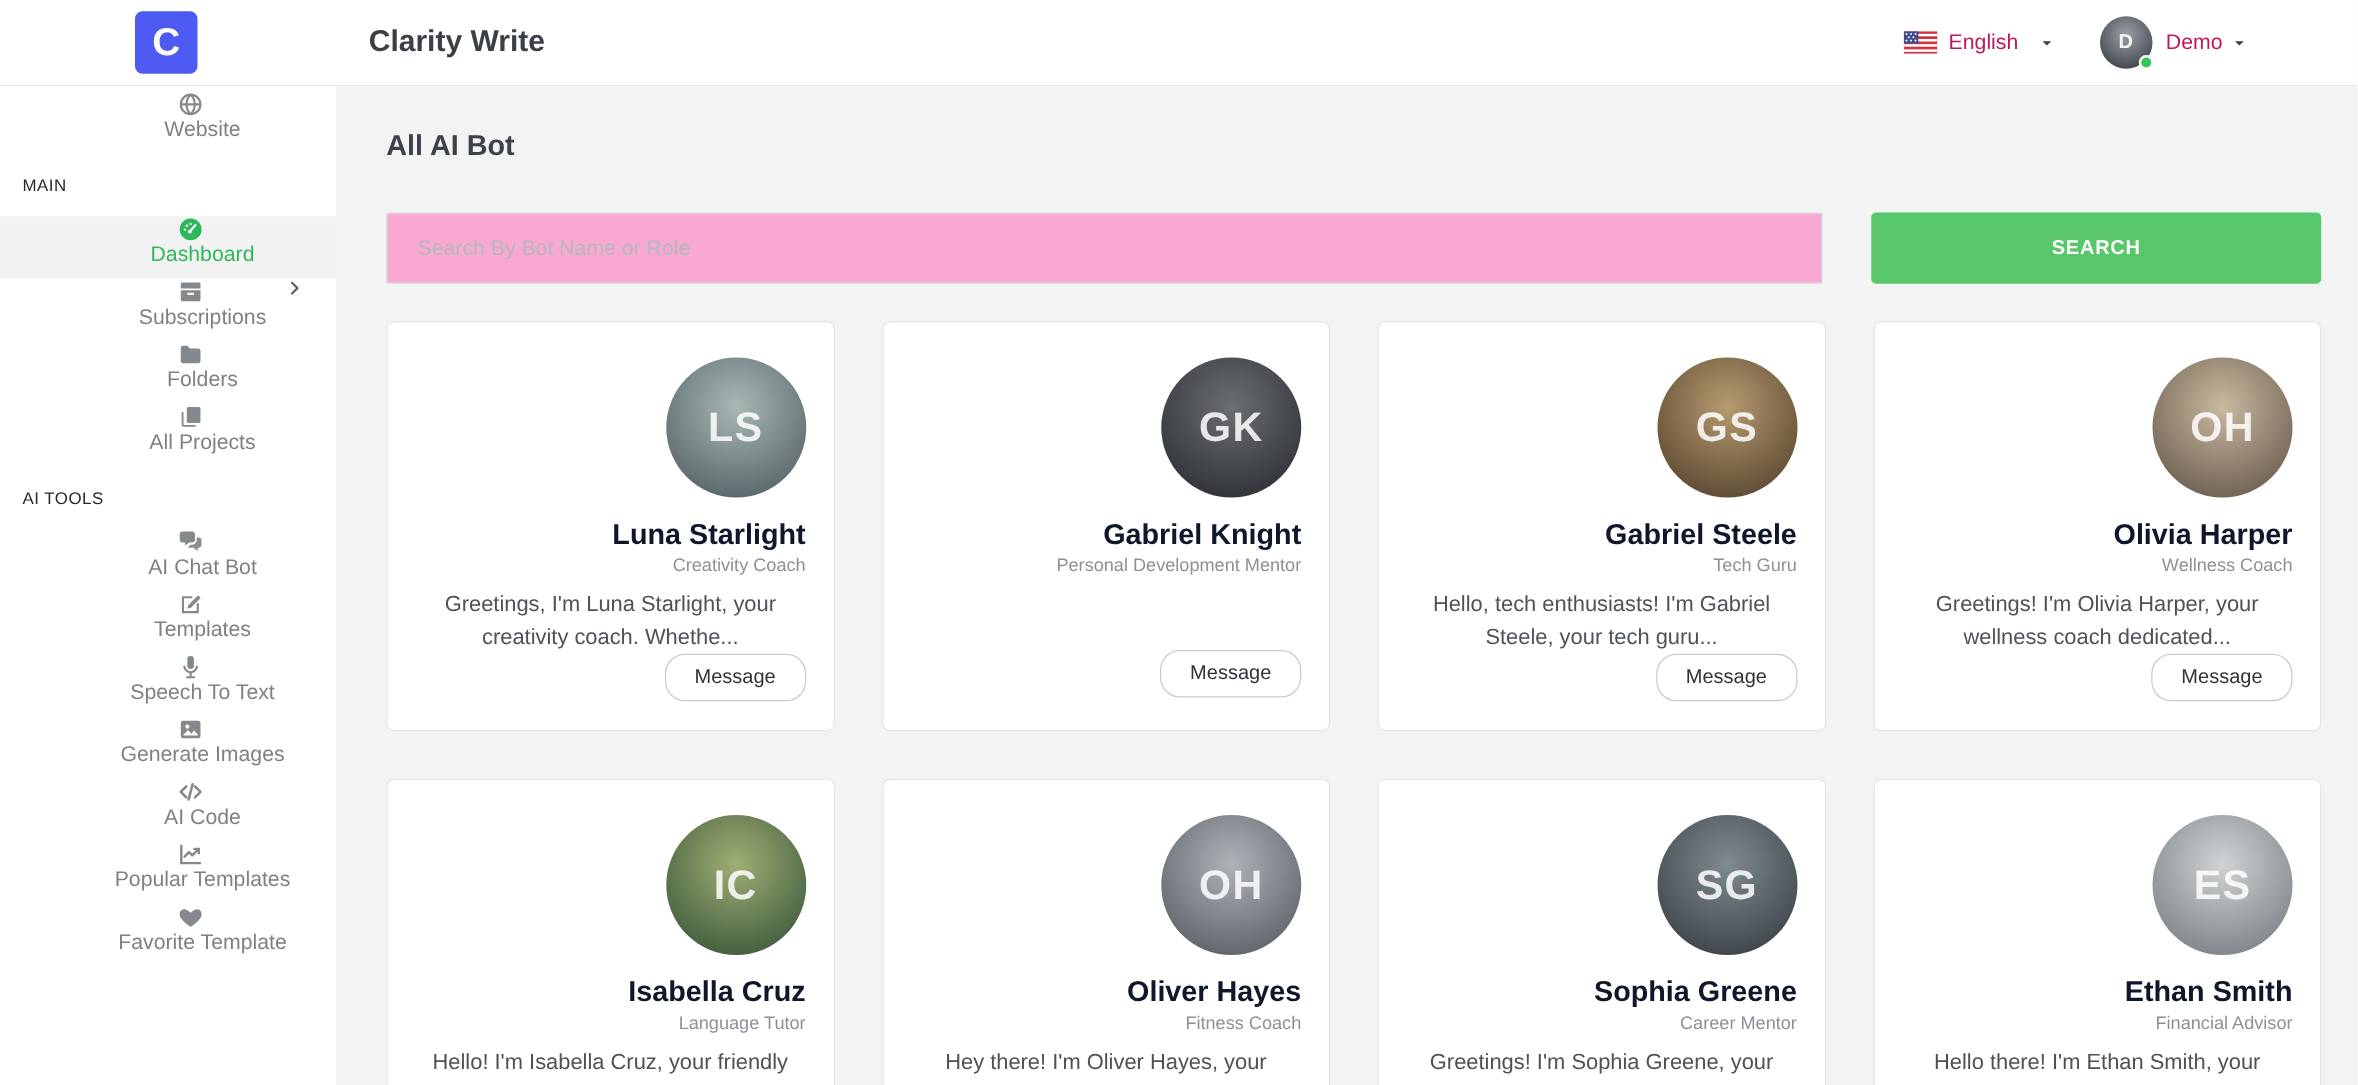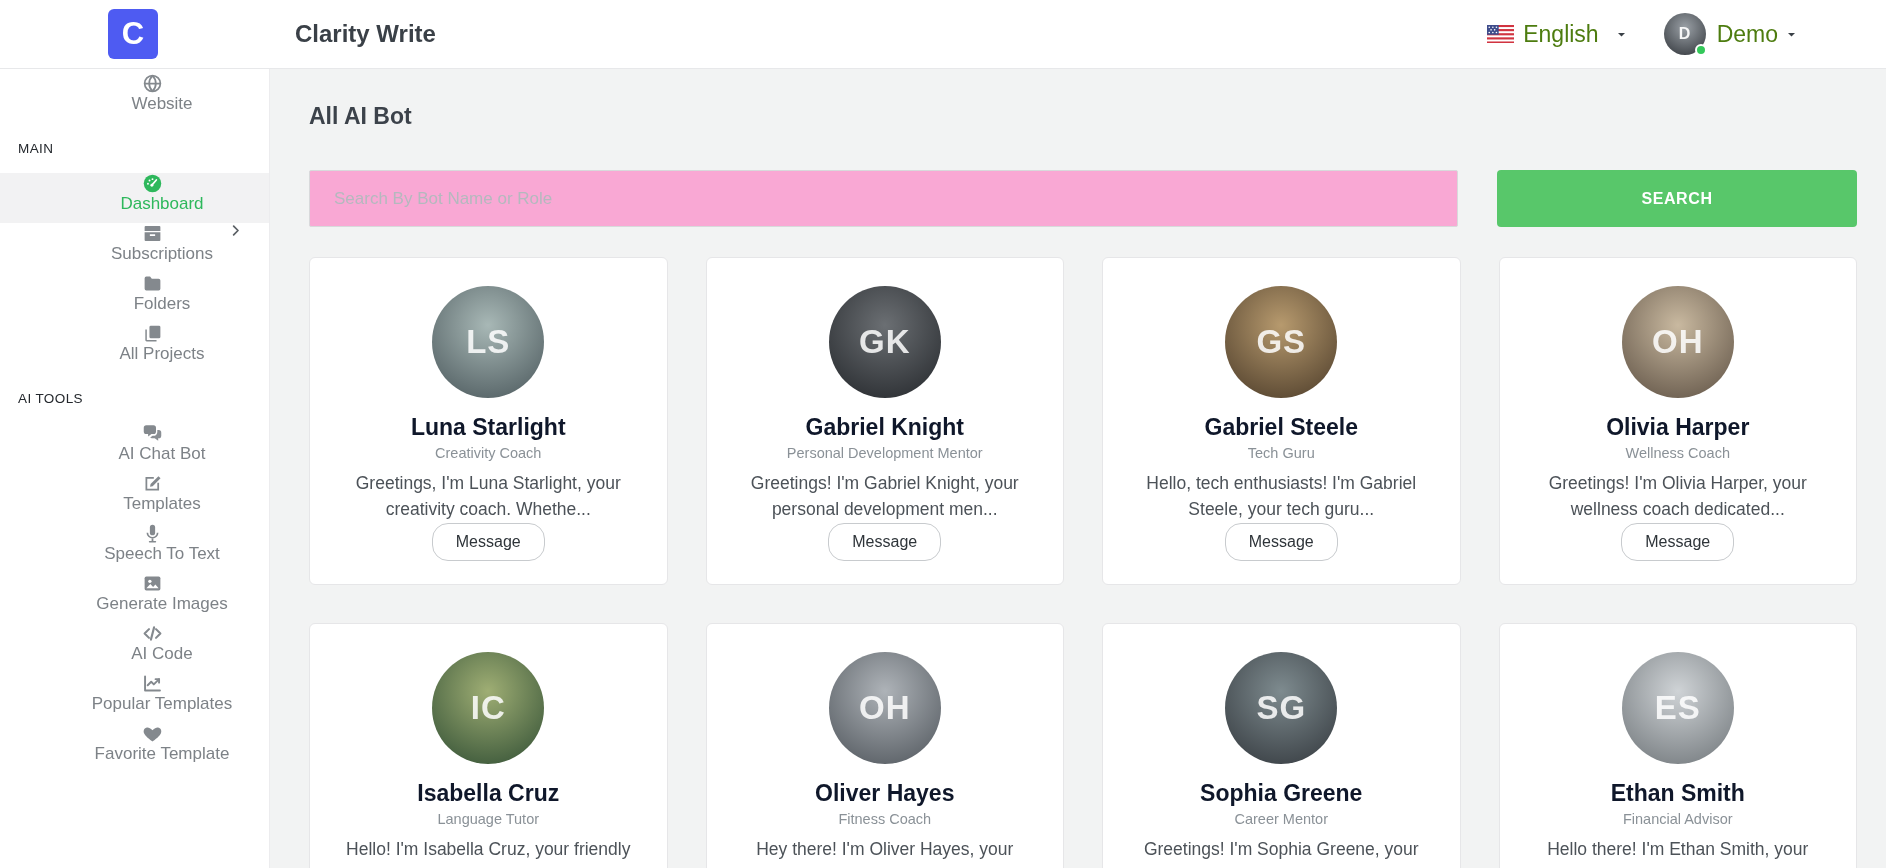--- a/index.html
+++ b/index.html
@@ -9,21 +9,21 @@
   
   .topbar{ height:69px; display:flex; align-items:center; background:#fff;
     border-bottom:1px solid #e7e8ea; position:relative; z-index:2; }
   .logo{ width:50px; height:50px; margin-left:108px; border-radius:6px;
     background:var(--logo-blue,#4e5bf2); color:#fff; display:flex; align-items:center;
     justify-content:center; font-size:31px; font-weight:700; }
   .app-title{ margin-left:137px; font-size:24px; font-weight:700; color:#3a4047; }
   .topbar-right{ margin-left:auto; display:flex; align-items:center; padding-right:88px; }
   .lang{ display:flex; align-items:center; gap:9px; cursor:pointer; }
   .flag{ width:27px; height:18px; display:inline-flex; }
-  .lang-label,.user-name{ font-size:23px; color:#4d7c0f; }
+  .lang-label,.user-name{ font-size:17px; color:#be185d; }
   .caret{ display:inline-flex; width:13px; height:13px; color:#3a4047; margin-left:7px; }
   .caret svg{ width:13px; height:13px; }
   .user{ display:flex; align-items:center; margin-left:36px; cursor:pointer; }
   .user-avatar{ position:relative; width:42px; height:42px; border-radius:50%;
     display:flex; align-items:center; justify-content:center; color:rgba(255,255,255,.92);
     font-size:16px; font-weight:700; margin-right:11px; }
   .status-dot{ position:absolute; right:-1px; bottom:-1px; width:12px; height:12px;
     border-radius:50%; background:#34c85a; border:2px solid #fff; }
 
   
@@ -50,21 +50,21 @@
   .search-input{ flex:1; height:57px; border:1px solid #d8d9db; background:#f9a8d4;
     padding:0 24px; font-size:17px; color:#333; outline:none; border-radius:2px;
     font-family:inherit; }
   .search-input::placeholder{ color:#b4b9be; }
   .search-btn{ width:360px; height:57px; background:var(--btn-green,#58c76a); border:none;
     color:#fff; font-size:16px; font-weight:700; letter-spacing:.6px; border-radius:4px;
     cursor:pointer; font-family:inherit; }
 
   .cards{ display:grid; grid-template-columns:repeat(4,1fr); gap:38px; margin-top:30px; }
   .card{ background:#fff; border:1px solid #e6e6e8; border-radius:6px; height:328px;
-    padding:28px 22px 26px; display:flex; flex-direction:column; align-items:center;
+    padding:28px 22px 26px; display:flex; flex-direction:column; align-items:flex-end;
     text-align:center; }
   .avatar{ width:112px; height:112px; border-radius:50%; flex-shrink:0;
     display:flex; align-items:center; justify-content:center;
     color:rgba(255,255,255,.85); font-size:33px; font-weight:700; letter-spacing:1px; }
   .bot-name{ margin-top:16px; font-size:23px; font-weight:700; color:#0f172a; }
   .bot-role{ margin-top:4px; font-size:14.5px; color:#8a9197; }
   .bot-desc{ margin-top:9px; font-size:17.5px; line-height:1.5; color:#4c5258; }
   .msg-btn{ margin-top:auto; padding:9px 23px; background:#fff; border:1px solid #c8cbce;
     border-radius:16px; font-size:16px; color:#2e3439; cursor:pointer; font-family:inherit; }
 </style>
@@ -261,21 +261,20 @@
           <div class="bot-role">Creativity Coach</div>
           <p class="bot-desc">Greetings, I'm Luna Starlight, your creativity coach. Whethe...</p>
           <button class="msg-btn">Message</button>
         </div>
         <div class="card">
           <div class="avatar" style="background: radial-gradient(circle at 50% 35%, rgb(107, 111, 115), rgb(35, 38, 42));">
             <span>GK</span>
           </div>
           <div class="bot-name">Gabriel Knight</div>
           <div class="bot-role">Personal Development Mentor</div>
-          <p class="bot-desc">Greetings! I'm Gabriel Knight, your personal development men...</p>
           <button class="msg-btn">Message</button>
         </div>
         <div class="card">
           <div class="avatar" style="background: radial-gradient(circle at 50% 35%, rgb(183, 154, 110), rgb(74, 58, 40));">
             <span>GS</span>
           </div>
           <div class="bot-name">Gabriel Steele</div>
           <div class="bot-role">Tech Guru</div>
           <p class="bot-desc">Hello, tech enthusiasts! I'm Gabriel Steele, your tech guru...</p>
           <button class="msg-btn">Message</button>

